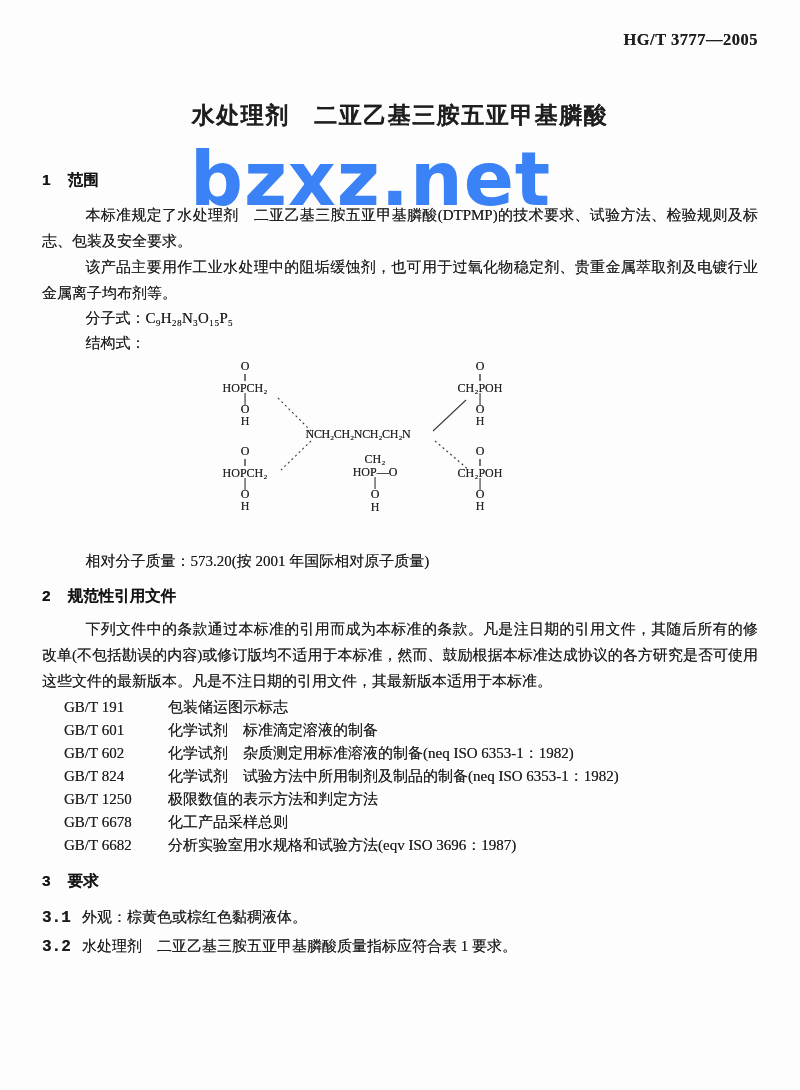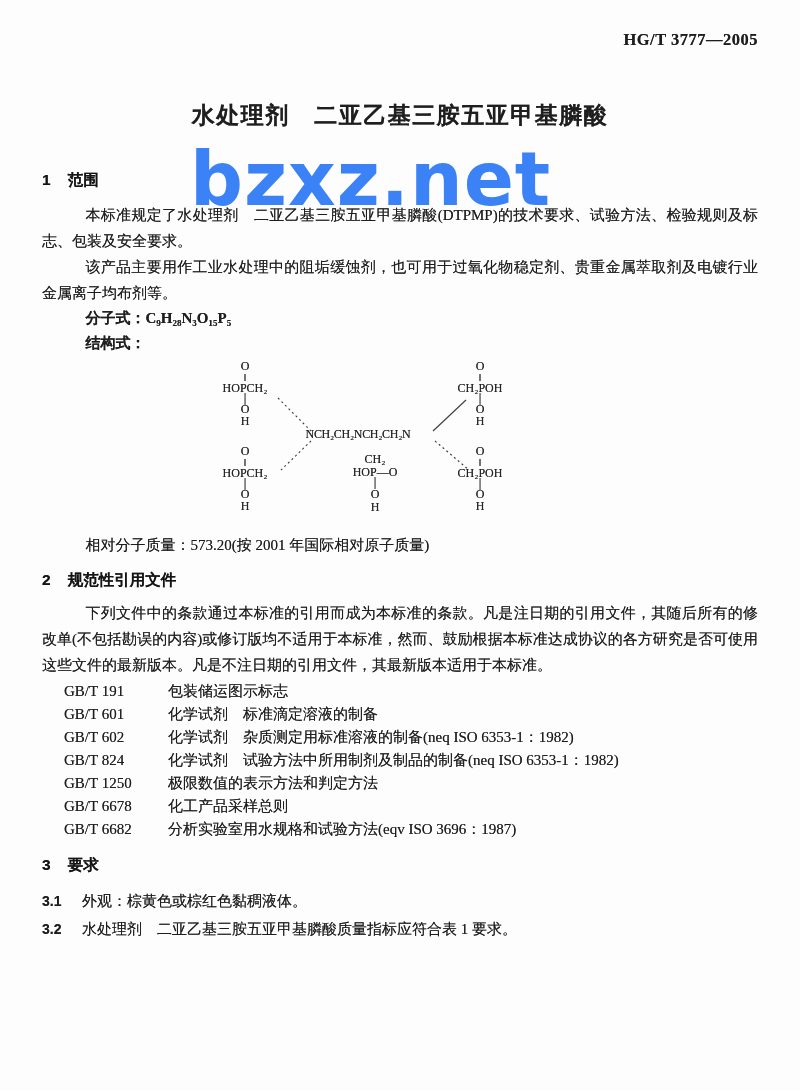--- a/index.html
+++ b/index.html
@@ -34,49 +34,49 @@
   .sec-h .num{display:inline-block;margin-right:17px;}
   .h1{margin-top:36px;}
   .h2{margin-top:10px;}
   .h3{margin-top:12px;}
 
   .para{font-size:15px;line-height:26px;text-align:justify;
         text-indent:2.9em;margin:0;}
   .p1{margin-top:10px;}
   .pref{margin-top:8px;}
 
-  .fline{font-size:15px;line-height:25px;text-indent:2.9em;font-weight:bold;}
+  .fline{font-size:15px;line-height:25px;text-indent:2.9em;}
 
   
   .diagram{position:relative;width:360px;height:168px;margin:2px 0 0 143px;
            font-size:12px;color:#262626;}
   .pg{position:absolute;width:110px;display:flex;flex-direction:column;
       align-items:center;text-align:center;line-height:11.5px;}
   .pg span{display:block;}
   .bond{font-size:10px;line-height:10px;color:#333;}
   .pg-tl{left:5px;top:3px;}
   .pg-bl{left:5px;top:88px;}
   .pg-tr{left:240px;top:3px;}
   .pg-br{left:240px;top:88px;}
   .pg-center{left:131px;top:95px;width:110px;position:absolute;display:flex;
              flex-direction:column;align-items:center;line-height:12.5px;text-align:center;}
   .pg-center span{display:block;padding-left:8px;}
   .backbone{position:absolute;left:106px;top:70px;width:134px;text-align:center;
             line-height:13px;letter-spacing:-0.3px;}
   .bonds-svg{position:absolute;left:0;top:0;}
 
-  .molmass{font-size:15px;line-height:26px;text-indent:2.9em;margin-top:6px;}
+  .molmass{font-size:15px;line-height:26px;text-indent:2.9em;margin-top:22px;}
 
   .refs{margin:2px 0 0 22px;font-size:15px;}
   .ref-item{line-height:23px;white-space:nowrap;}
   .ref-code{display:inline-block;min-width:104px;}
 
   .req-item{font-size:15px;line-height:28px;}
   .req-item .rnum{display:inline-block;width:40px;font-weight:bold;
-       font-family:Liberation Sans, sans-serif;font-size:14px;}
+       font-family:Liberation Mono, monospace;font-size:16px;}
   .req-items{margin-top:10px;}
 </style>
 </head>
 <body>
 
 <div class="page">
 
   <div class="watermark">bzxz.net</div>
 
   <div class="content">

